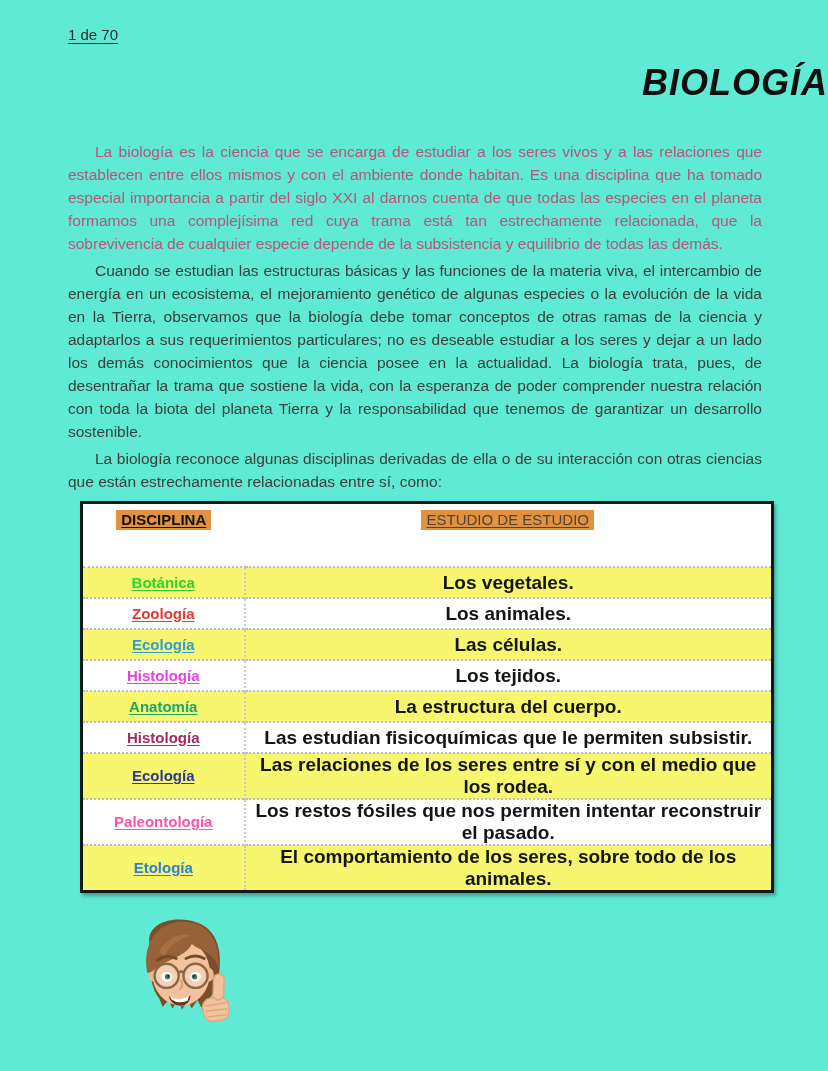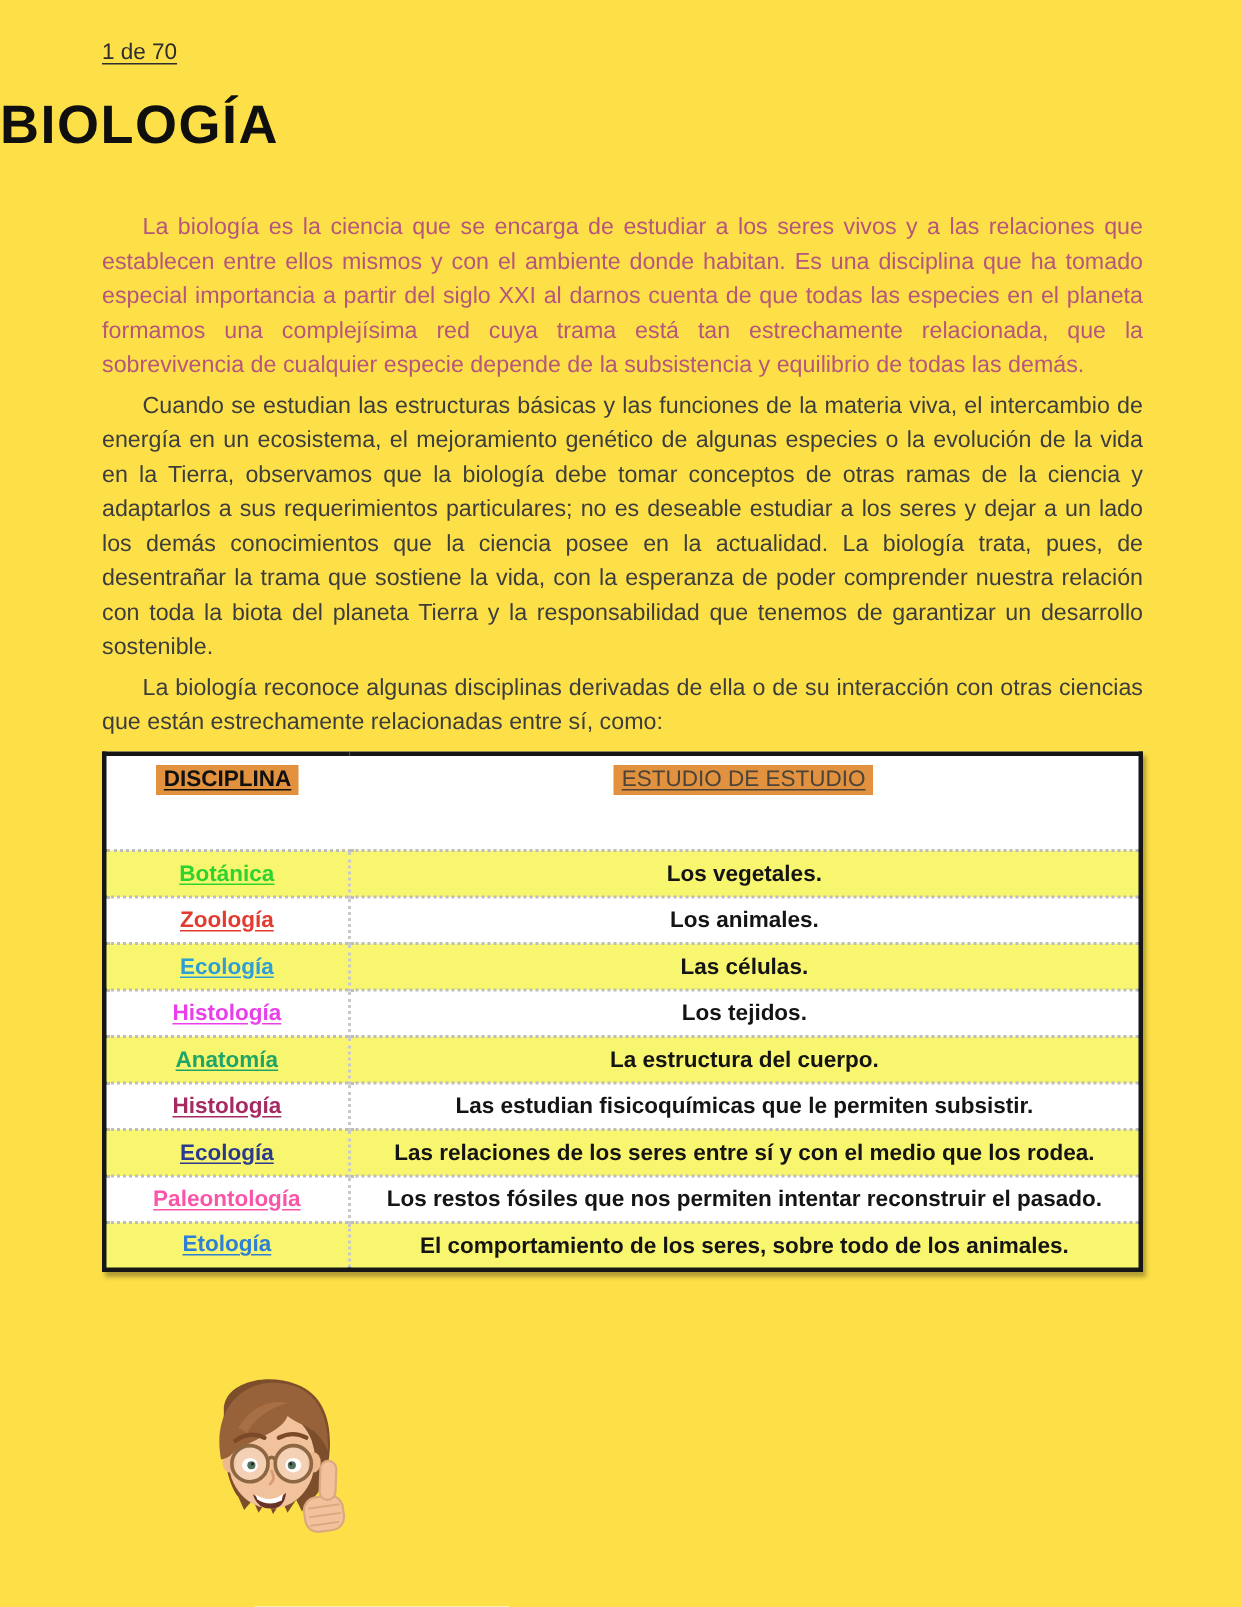--- a/index.html
+++ b/index.html
@@ -1,35 +1,35 @@
 <!DOCTYPE html>
 <html lang="es"><head>
 <meta charset="utf-8">
 <style>
   html,body{margin:0;padding:0;background:#ffffff;}
   .page{
-    position:relative;width:828px;height:1071px;background:#fde047;
+    position:relative;width:828px;height:1071px;background:#5eead4;
     font-family:"Liberation Sans", sans-serif;overflow:hidden;
   }
   .page-indicator{
     position:absolute;left:68px;top:26px;font-size:15px;color:#2e2e2e;
     text-decoration:underline;text-underline-offset:3px;
   }
   .page-title{
-    position:absolute;left:0;right:0;top:62px;text-align:left;
-    font-size:36px;font-weight:bold;color:#0f0f0f;letter-spacing:1px;
+    position:absolute;left:0;right:0;top:62px;text-align:right;
+    font-size:36px;font-weight:bold;font-style:italic;color:#0f0f0f;letter-spacing:1px;
   }
   .content{position:absolute;left:68px;top:140px;width:694px;}
   .para{
     font-size:15.5px;line-height:23px;text-align:justify;text-indent:27px;
     margin:0 0 4px 0;hyphens:auto;-webkit-hyphens:auto;
   }
   .para.pink{color:#b5567c;}
   .para.dark{color:#3d3d3d;}
-  .table-wrap{margin-top:8px;}
+  .table-wrap{margin-top:8px;margin-left:12px;}
   table.disc-table{
     width:694px;border-collapse:collapse;table-layout:fixed;
     border:3px solid #161616;box-shadow:2px 3px 3px rgba(0,0,0,0.30);
     background:#ffffff;
   }
   table.disc-table col.c1{width:163px;}
   thead th{
     height:54px;vertical-align:top;padding-top:7px;text-align:center;
     font-size:15px;font-weight:normal;
   }
@@ -39,21 +39,21 @@
   }
   .hd-obj{
     color:#4c4438;text-decoration:underline;text-underline-offset:2px;
   }
   tbody tr{height:31px;}
   tbody tr:nth-child(odd){background:#f8f56f;}
   tbody td{border-top:2px dotted #bdbdbd;vertical-align:middle;}
   td.cell-disc{text-align:center;}
   td.cell-obj{
     border-left:2px dotted #c9c9c9;text-align:center;
-    font-weight:bold;font-size:15px;color:#141414;padding:0 6px;
+    font-weight:bold;font-size:19px;color:#141414;padding:0 6px;
   }
   .disc{font-weight:bold;font-size:15px;text-decoration:underline;text-underline-offset:2px;}
   .memoji{position:absolute;left:130px;top:912px;width:106px;height:118px;}
 </style>
 </head>
 <body>
 
 <div class="page">
 
   <div class="page-indicator">1 de 70</div>

